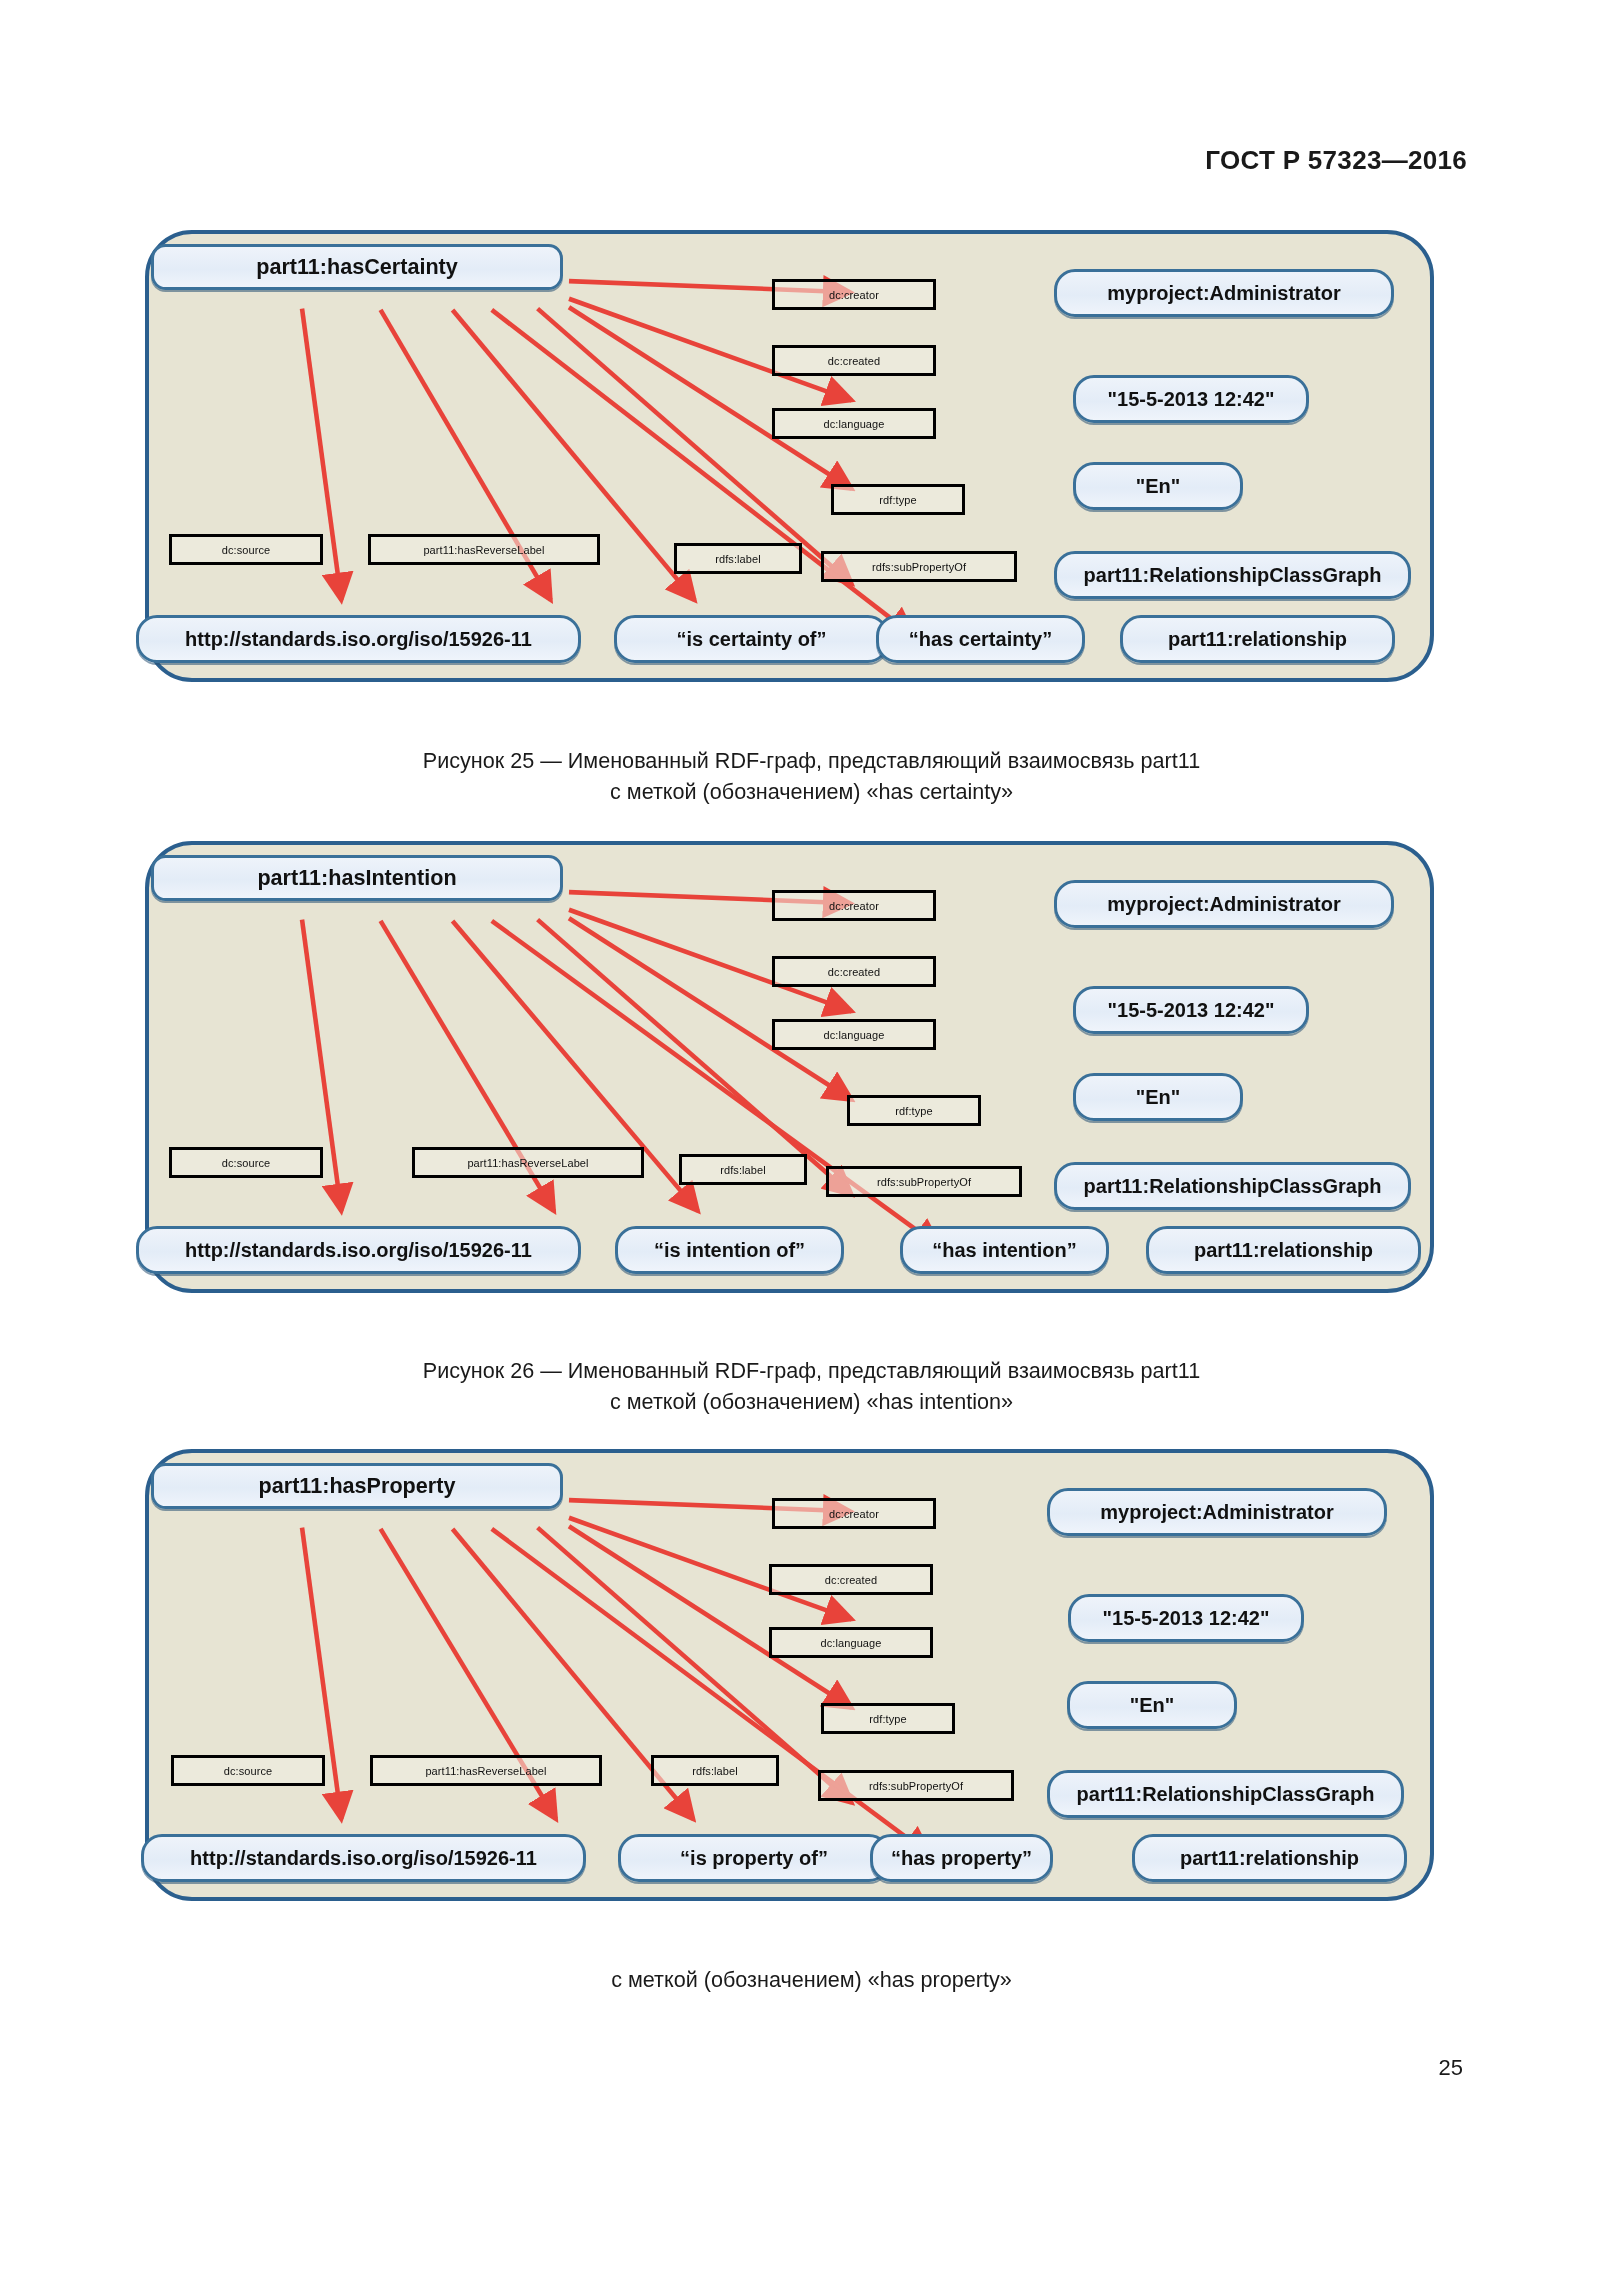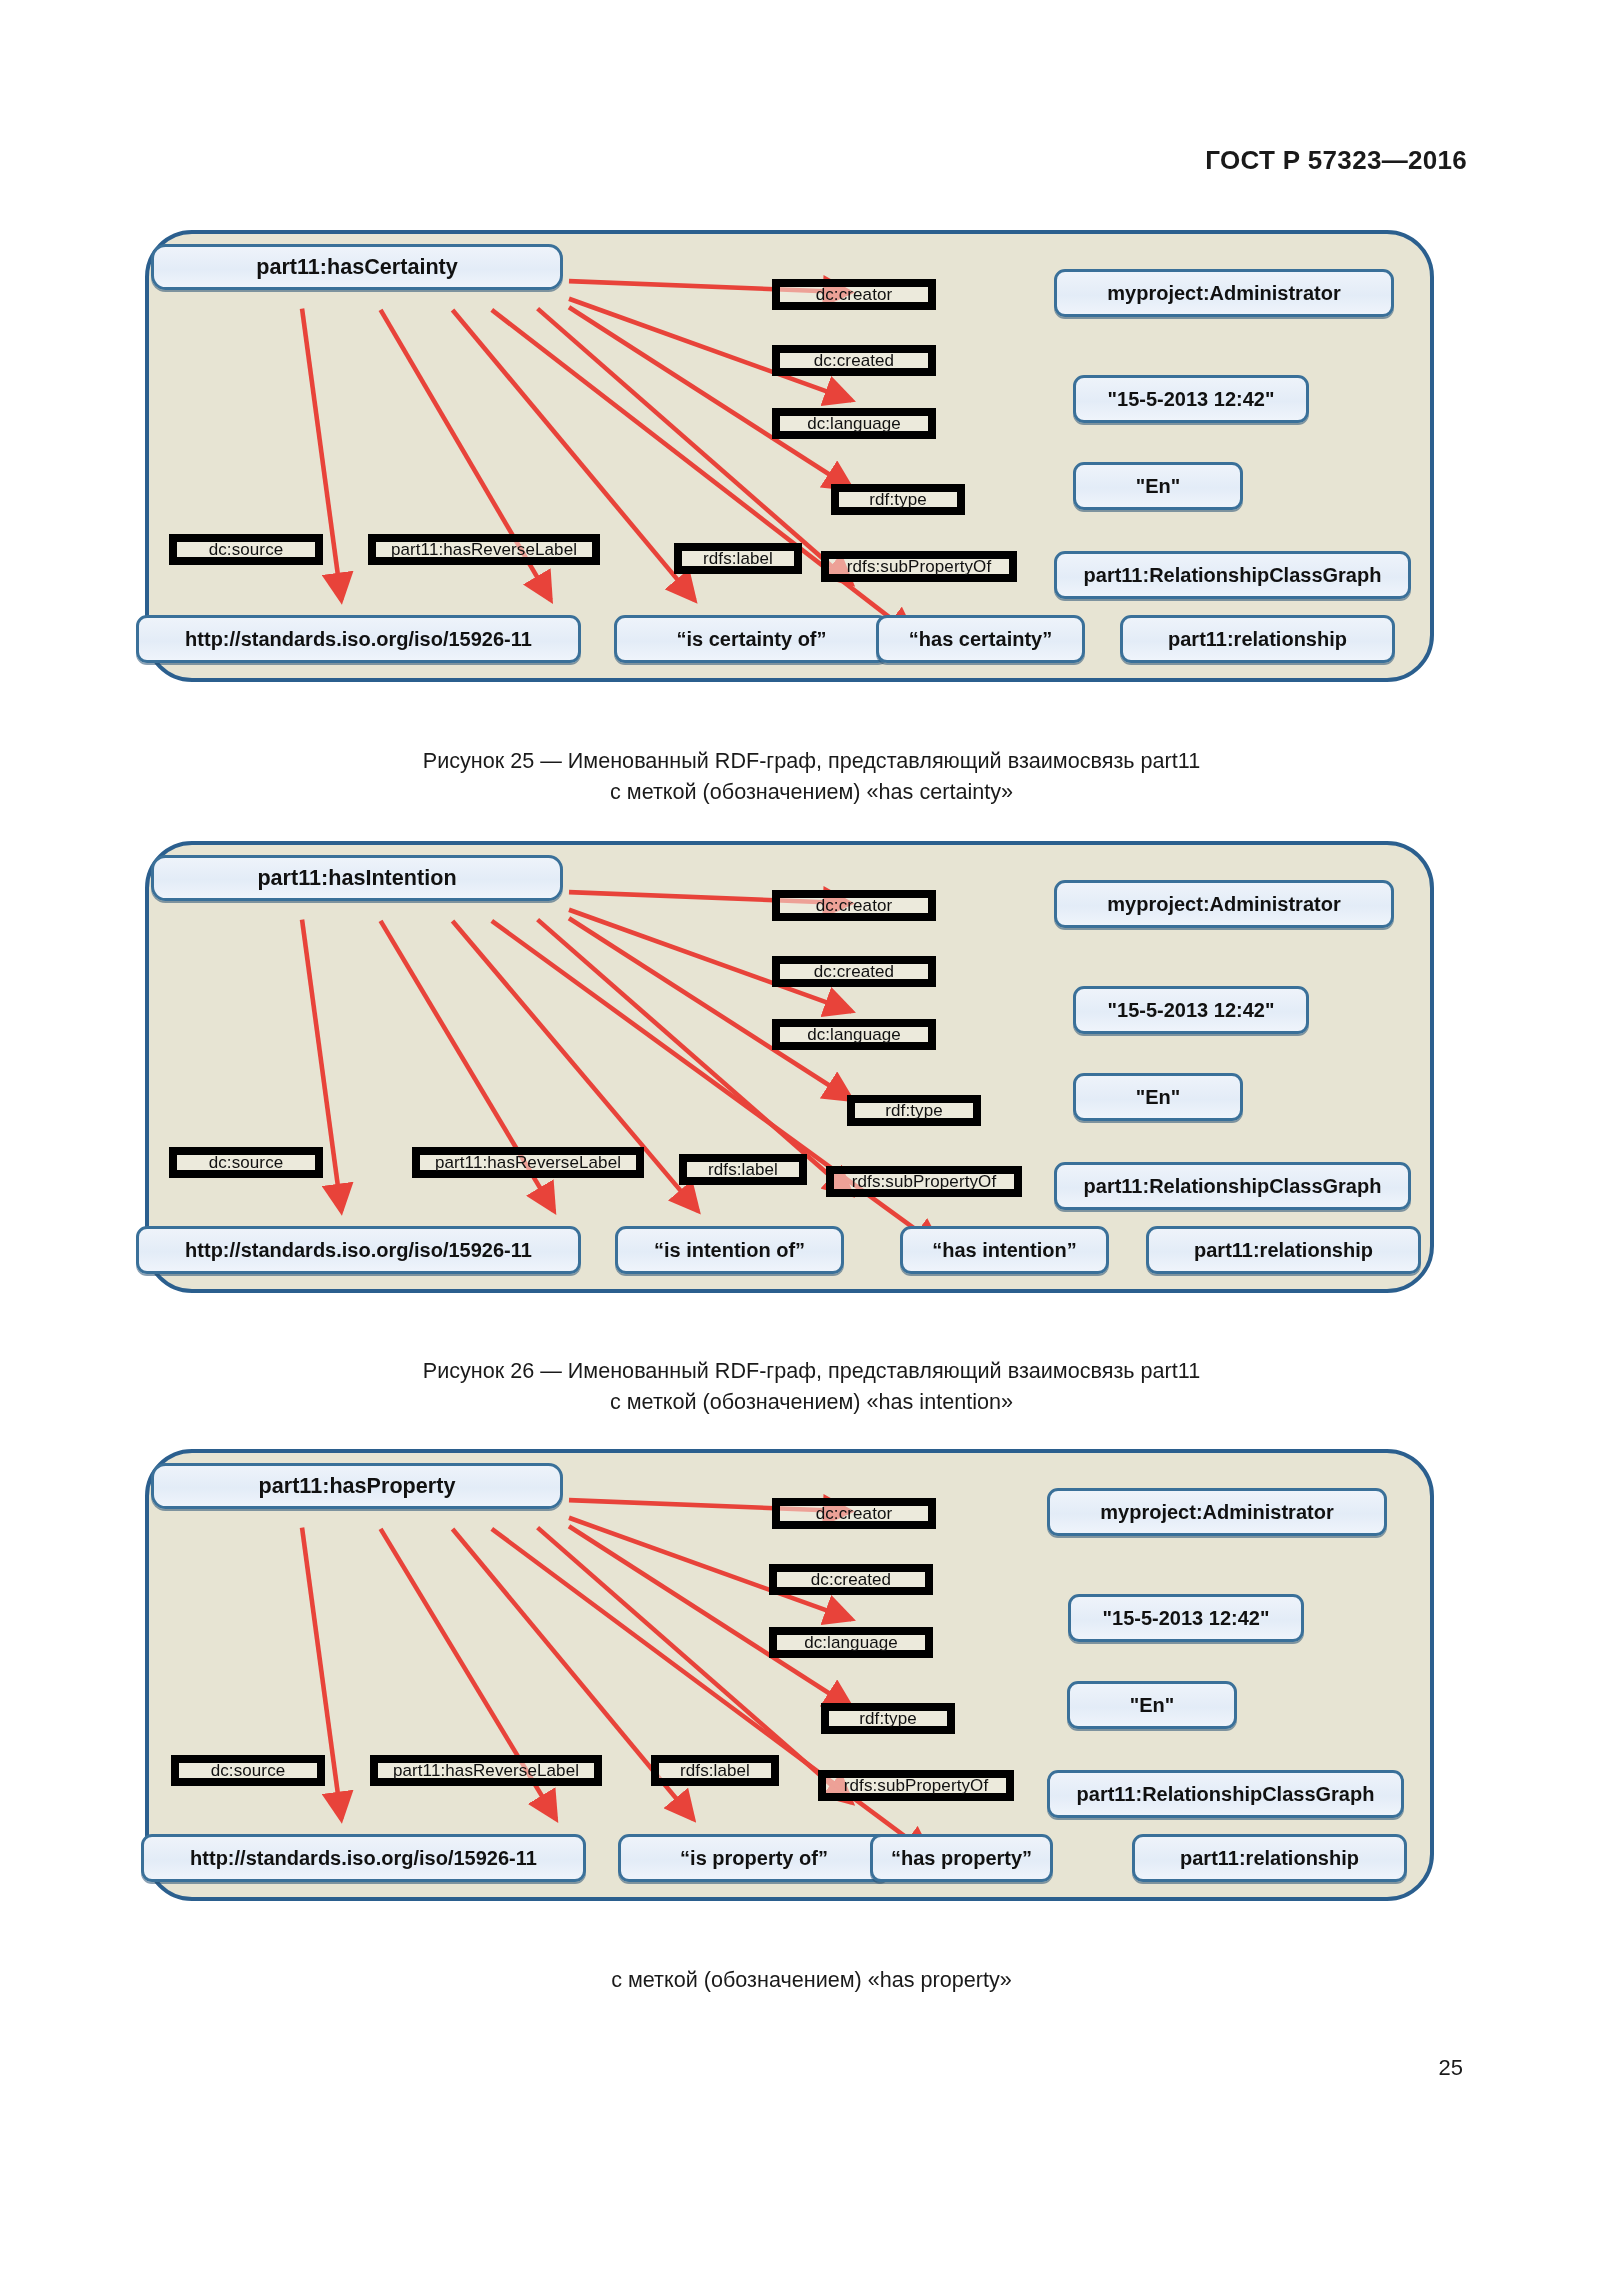--- a/index.html
+++ b/index.html
@@ -38,43 +38,43 @@
     width:1289px; height:452px;
     overflow:visible;
   }
 
   
   .node{
     position:absolute;
     box-sizing:border-box;
     background:linear-gradient(180deg,#eef3fa 0%,#e3ecf7 55%,#eff4fb 100%);
     border:3.9px solid #3a7099;
-    border-radius:11px;
+    border-radius:21px;
     display:flex; align-items:center; justify-content:center;
     font-weight:bold; font-size:20px;
     color:#111111;
     text-align:center;
     line-height:1.05;
     box-shadow:0 2px 0 rgba(40,80,115,0.55);
     white-space:nowrap;
     padding:0 7.9px;
   }
   .node.subject{
     border-radius:14.4px;
     font-size:21.6px;
   }
 
   
   .edge-label{
     position:absolute;
     box-sizing:border-box;
     background:rgba(241,239,228,0.55);
-    border:8px solid #000000;
+    border:3px solid #000000;
     display:flex; align-items:center; justify-content:center;
-    font-weight:normal; font-size:17px;
+    font-weight:normal; font-size:11px;
     color:#111111;
     white-space:nowrap;
     padding:0 5.2px;
     letter-spacing:0.1px;
   }
 
   
   .caption{
     position:absolute; left:0; width:1623px;
     text-align:center;

